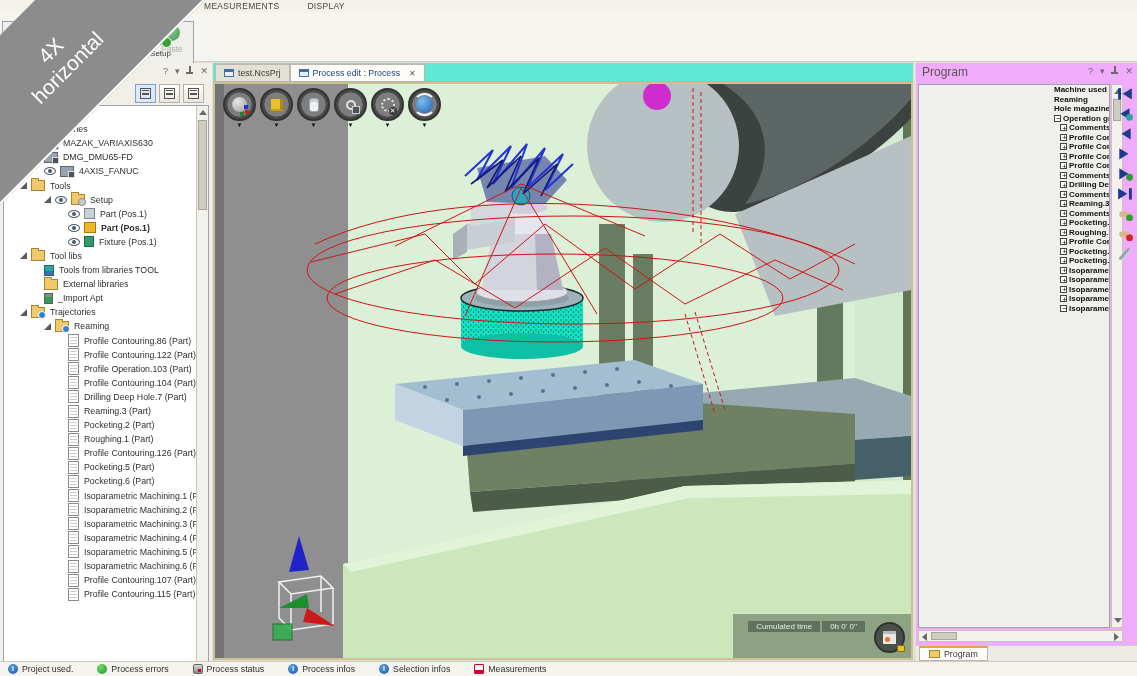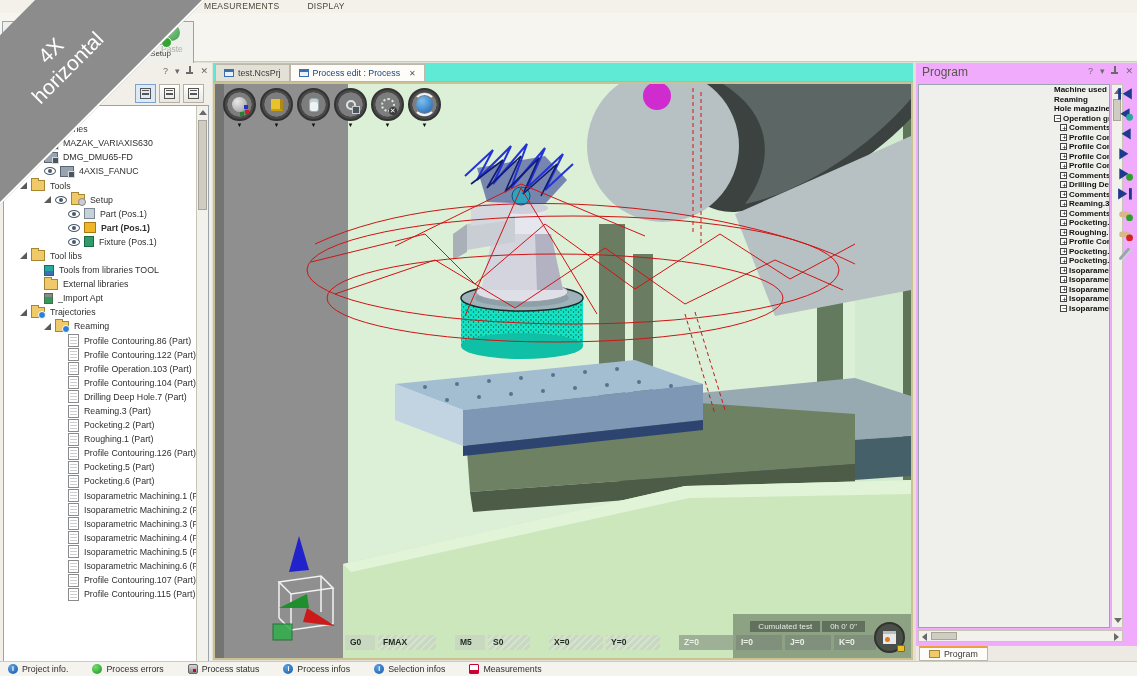--- a/index.html
+++ b/index.html
@@ -596,46 +596,24 @@
           <div class="vbtn">
             <span class="g g6"></span>
           </div>
           <span class="caret">▼</span>
         </div>
     </div>
 
     <div class="vdim"></div>
 
     <div class="cumrow">
-      <span>Cumulated test</span>
+      <span>Cumulated time</span>
       <span>0h 0' 0''</span>
     </div>
 
-    <div class="vbar">
-
-        <span class="vfield w30">G0</span>
-
-        <span class="vfield w56 hatch gap-after">FMAX</span>
-
-        <span class="vfield w30">M5</span>
-
-        <span class="vfield w40 hatch gap-after">S0</span>
-
-        <span class="vfield w52 hatch">X=0</span>
-
-        <span class="vfield w52 hatch gap-after">Y=0</span>
-
-        <span class="vfield w52 hatch dark">Z=0</span>
-
-        <span class="vfield w46 hatch dark">I=0</span>
-
-        <span class="vfield w46 hatch dark">J=0</span>
-
-        <span class="vfield w40 dark">K=0</span>
-      </div>
 
     <div class="savebtn">
       <span class="dot"></span>
       <span class="lock"></span>
     </div>
   </div>
 
   <div class="rpanel">
     <div class="rhead">
       <span class="rtitle">Program</span>
@@ -824,21 +802,21 @@
         <span class="folderic"></span>
         <span>Program</span>
       </div>
     </div>
   </div>
 
   <div class="statusbar">
 
       <div class="sitem">
         <span class="si info"></span>
-        <span>Project info.</span>
+        <span>Project used.</span>
       </div>
 
       <div class="sitem">
         <span class="si green"></span>
         <span>Process errors</span>
       </div>
 
       <div class="sitem">
         <span class="si disk"></span>
         <span>Process status</span>

